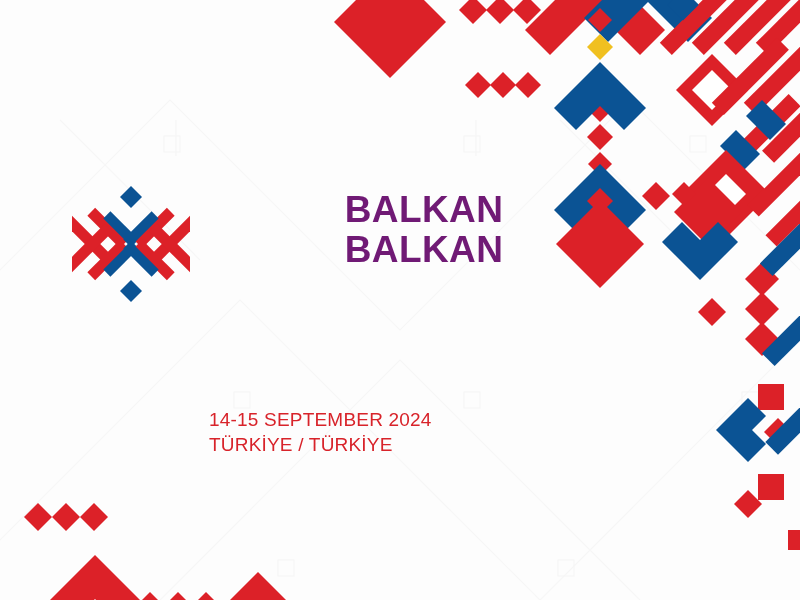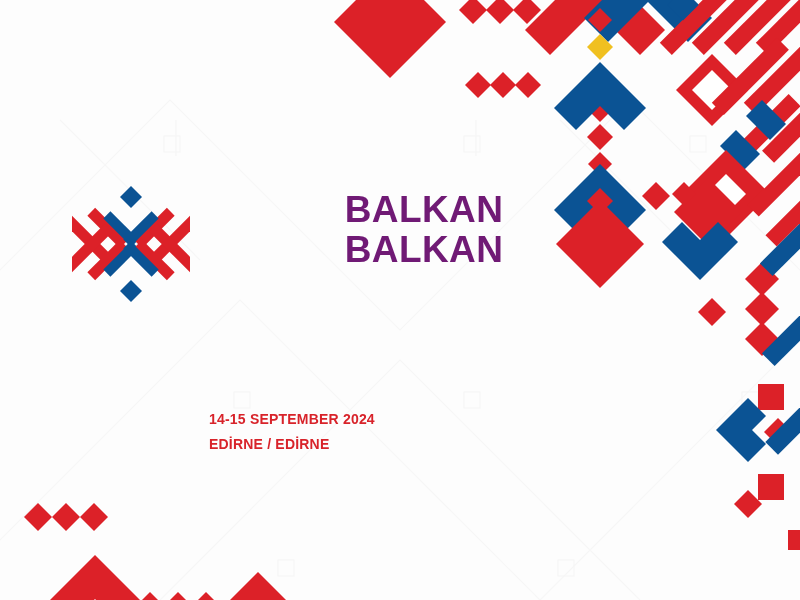--- a/index.html
+++ b/index.html
@@ -65,22 +65,22 @@
   }
   #date-block {
     position: absolute;
     left: 209px;
     top: 407px;
     width: 430px;
   }
   .date-line {
     color: #D8232A;
     font-family: "Liberation Sans", sans-serif;
-    font-weight: bold;
-    font-size: 14px;
+    font-weight: normal;
+    font-size: 19px;
     line-height: 25px;
     letter-spacing: 0.2px;
     white-space: nowrap;
   }
 </style>
 </head>
 <body>
 
 <div id="poster">
 
@@ -271,16 +271,16 @@
     </g>
   </svg>
 
   <div id="title-block">
     <div class="title-line">BALKAN</div>
     <div class="title-line">BALKAN</div>
   </div>
 
   <div id="date-block">
     <div class="date-line">14-15 SEPTEMBER 2024</div>
-    <div class="date-line">EDİRNE / EDİRNE</div>
+    <div class="date-line">TÜRKİYE / TÜRKİYE</div>
   </div>
 
 </div>
 
 </body></html>

